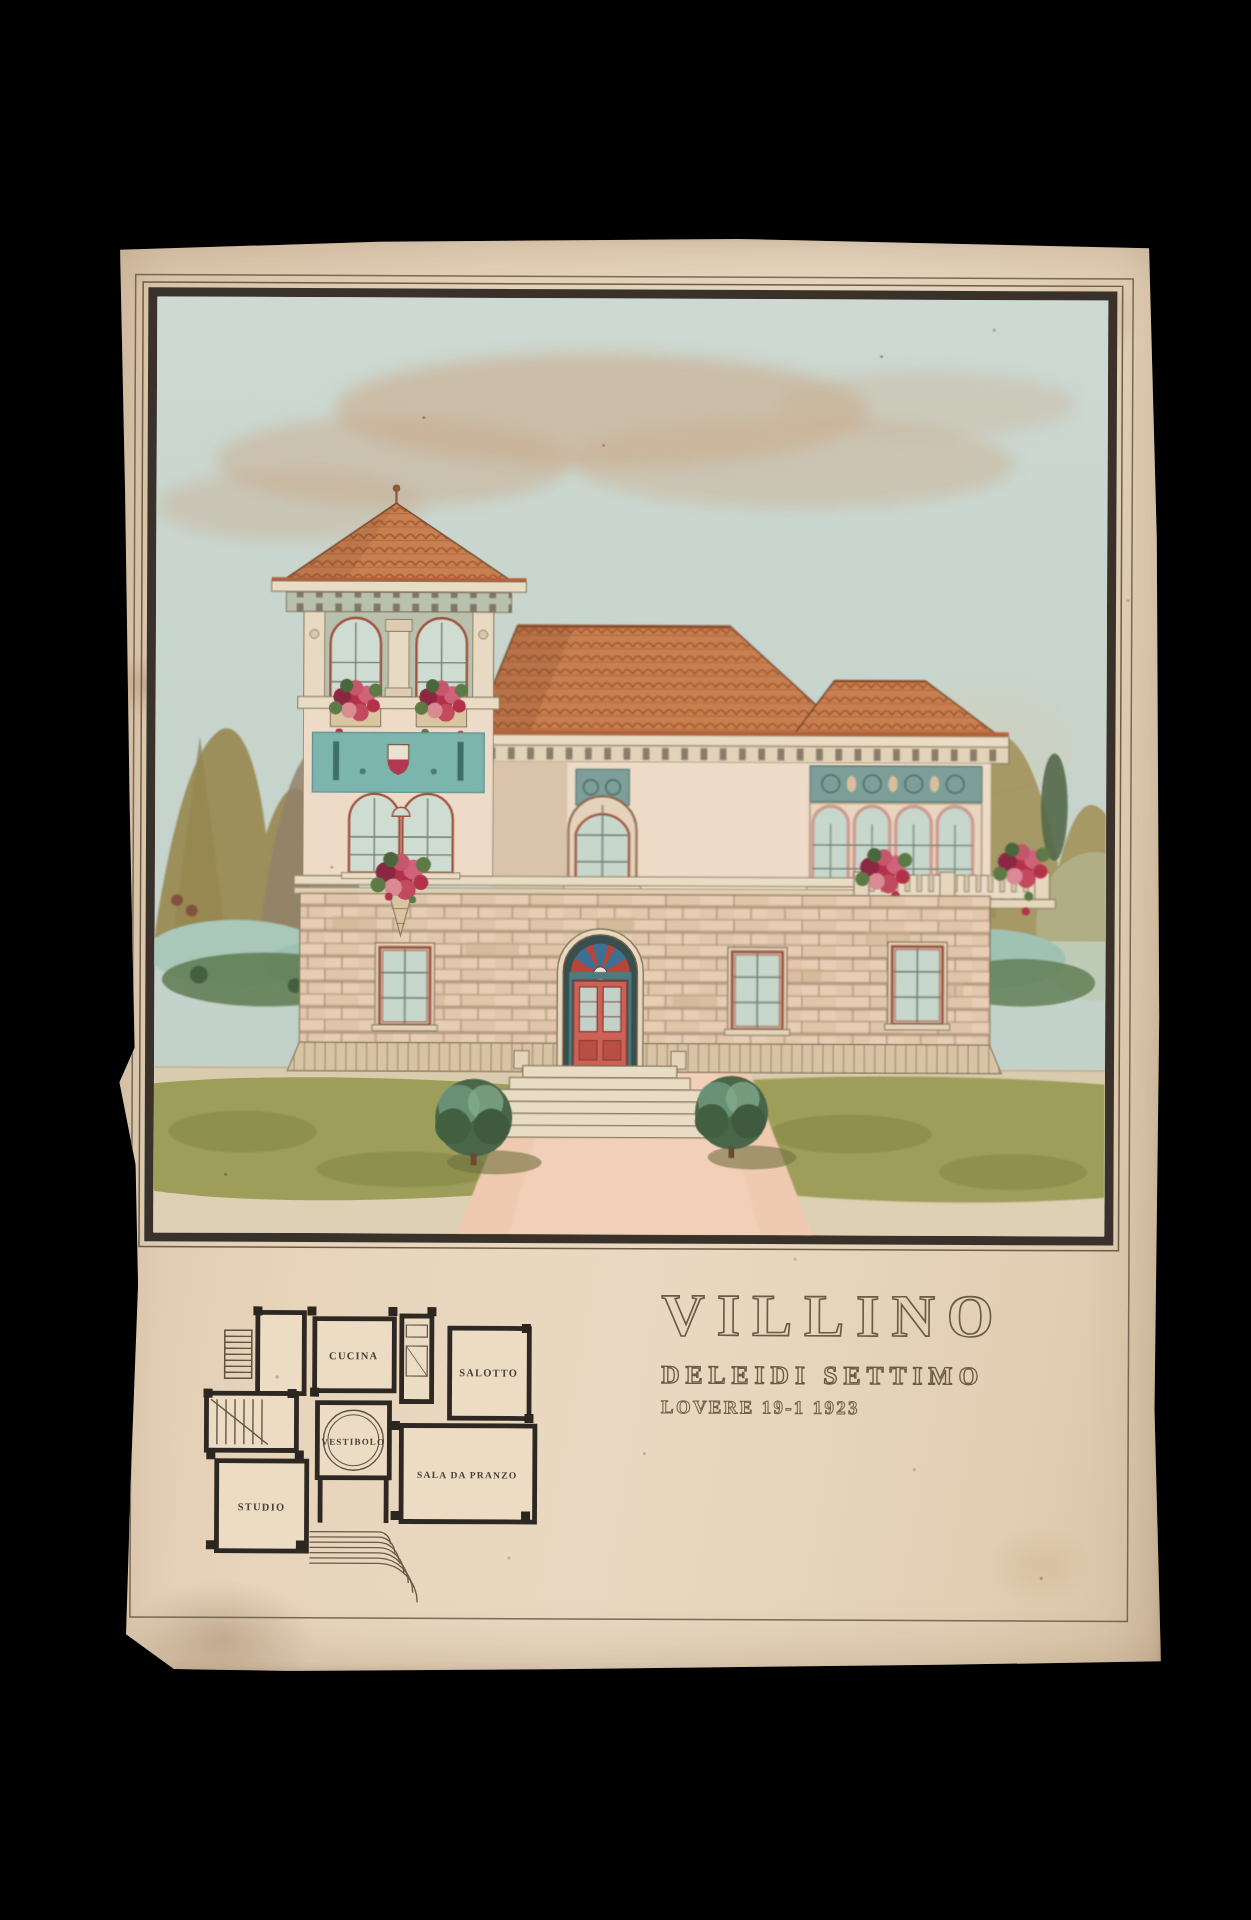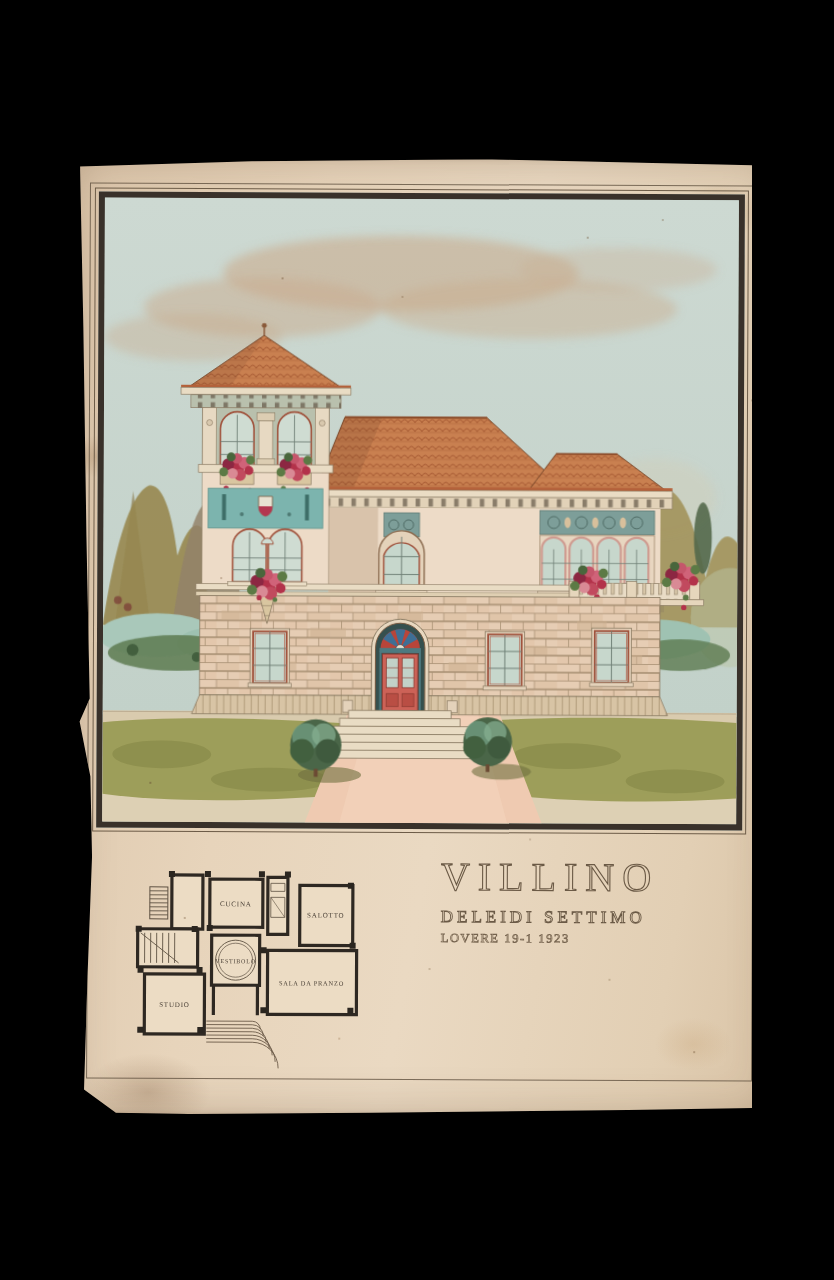--- a/index.html
+++ b/index.html
@@ -1,17 +1,17 @@
 <!DOCTYPE html>
 <html><head>
 <meta charset="utf-8">
 <style>
   html,body{margin:0;padding:0;background:#000;}
-  .stage{position:relative;width:752px;height:1280px;background:#000;overflow:hidden;
-         font-family:"Liberation Serif", serif;}
+  .stage{position:relative;width:834px;height:1280px;background:#000;overflow:hidden;
+         font-family:"Liberation Serif", serif;font-weight:bold;}
   .sheet{position:absolute;left:70px;top:158px;width:706px;height:957px;
     transform:rotate(.25deg);
     clip-path:polygon(8px 10px,180px 4px,420px 1px,694px 6px,700px 200px,703px 520px,
       701px 780px,706px 948px,560px 951px,300px 955px,120px 957px,48px 956px,16px 933px,
       19px 820px,23px 700px,21px 620px,10px 565px,20px 542px,16px 380px,12px 170px);
     background-image:
       radial-gradient(60px 40px at 648px 52px, rgba(165,125,80,.30), rgba(165,125,80,0) 70%),
       radial-gradient(40px 30px at 26px 300px, rgba(150,110,70,.28), rgba(150,110,70,0) 70%),
       radial-gradient(90px 55px at 80px 935px, rgba(120,85,55,.28), rgba(120,85,55,0) 70%),
       radial-gradient(55px 38px at 625px 885px, rgba(190,150,100,.22), rgba(190,150,100,0) 70%),

